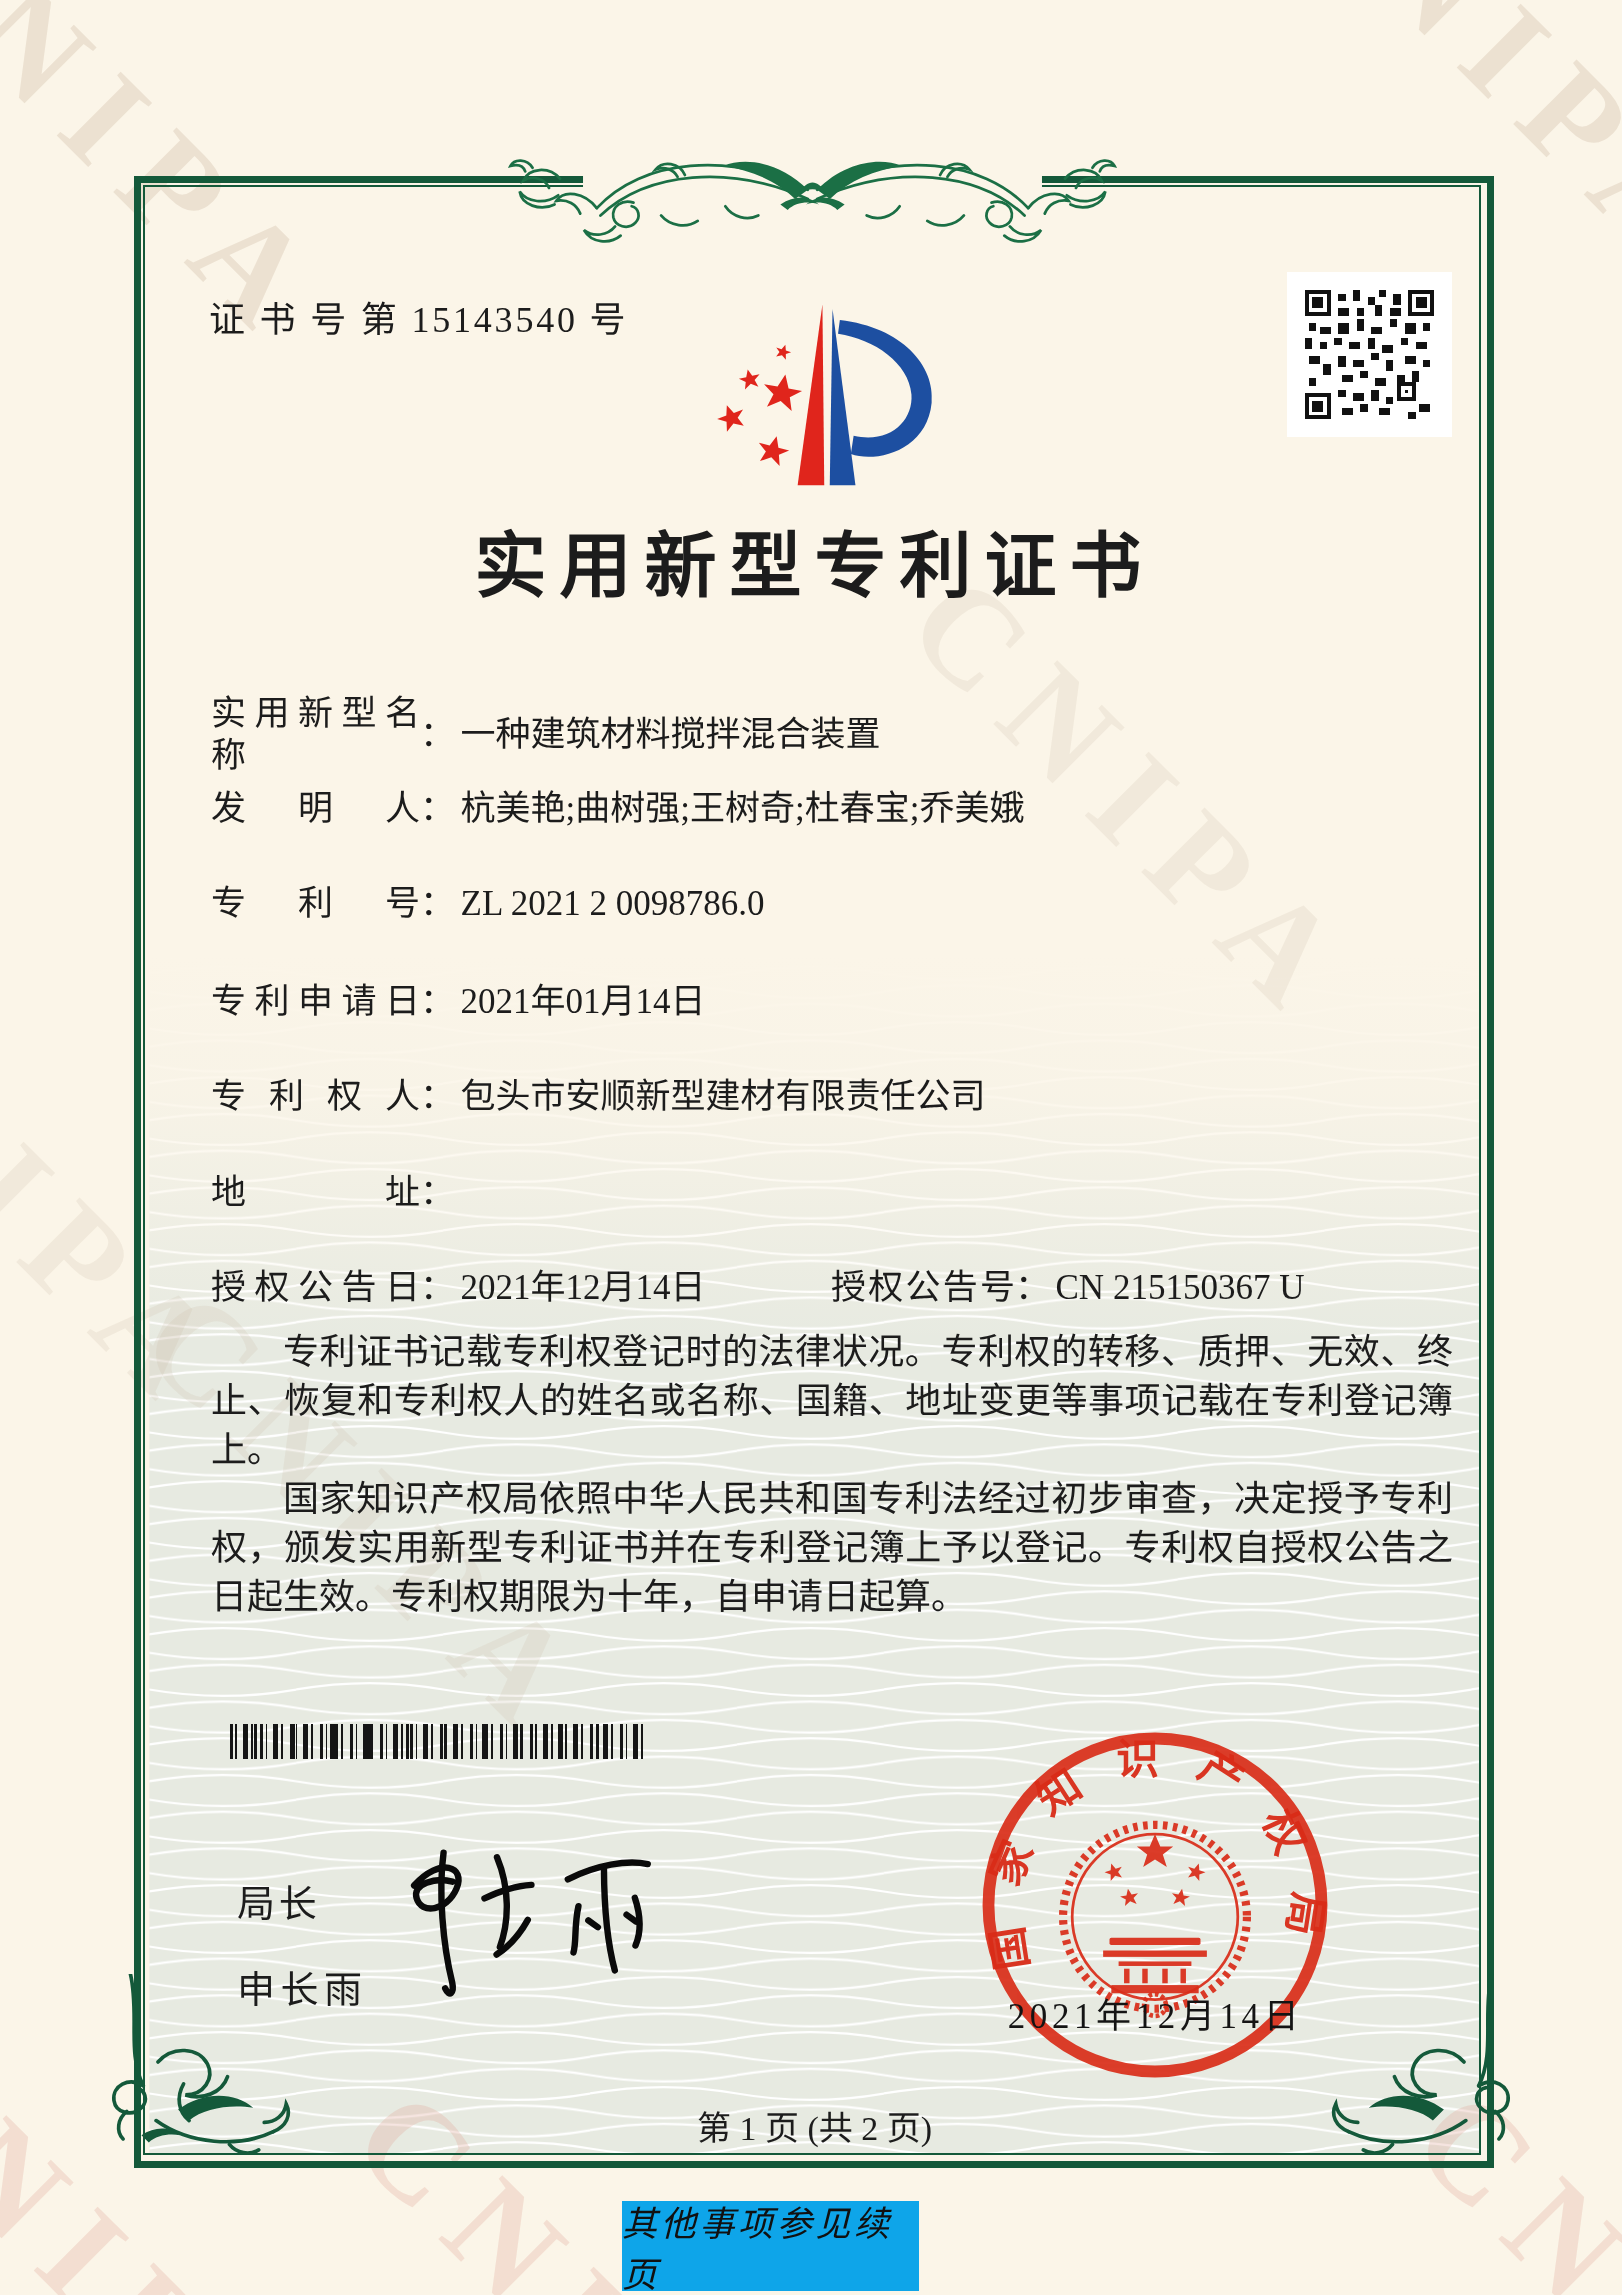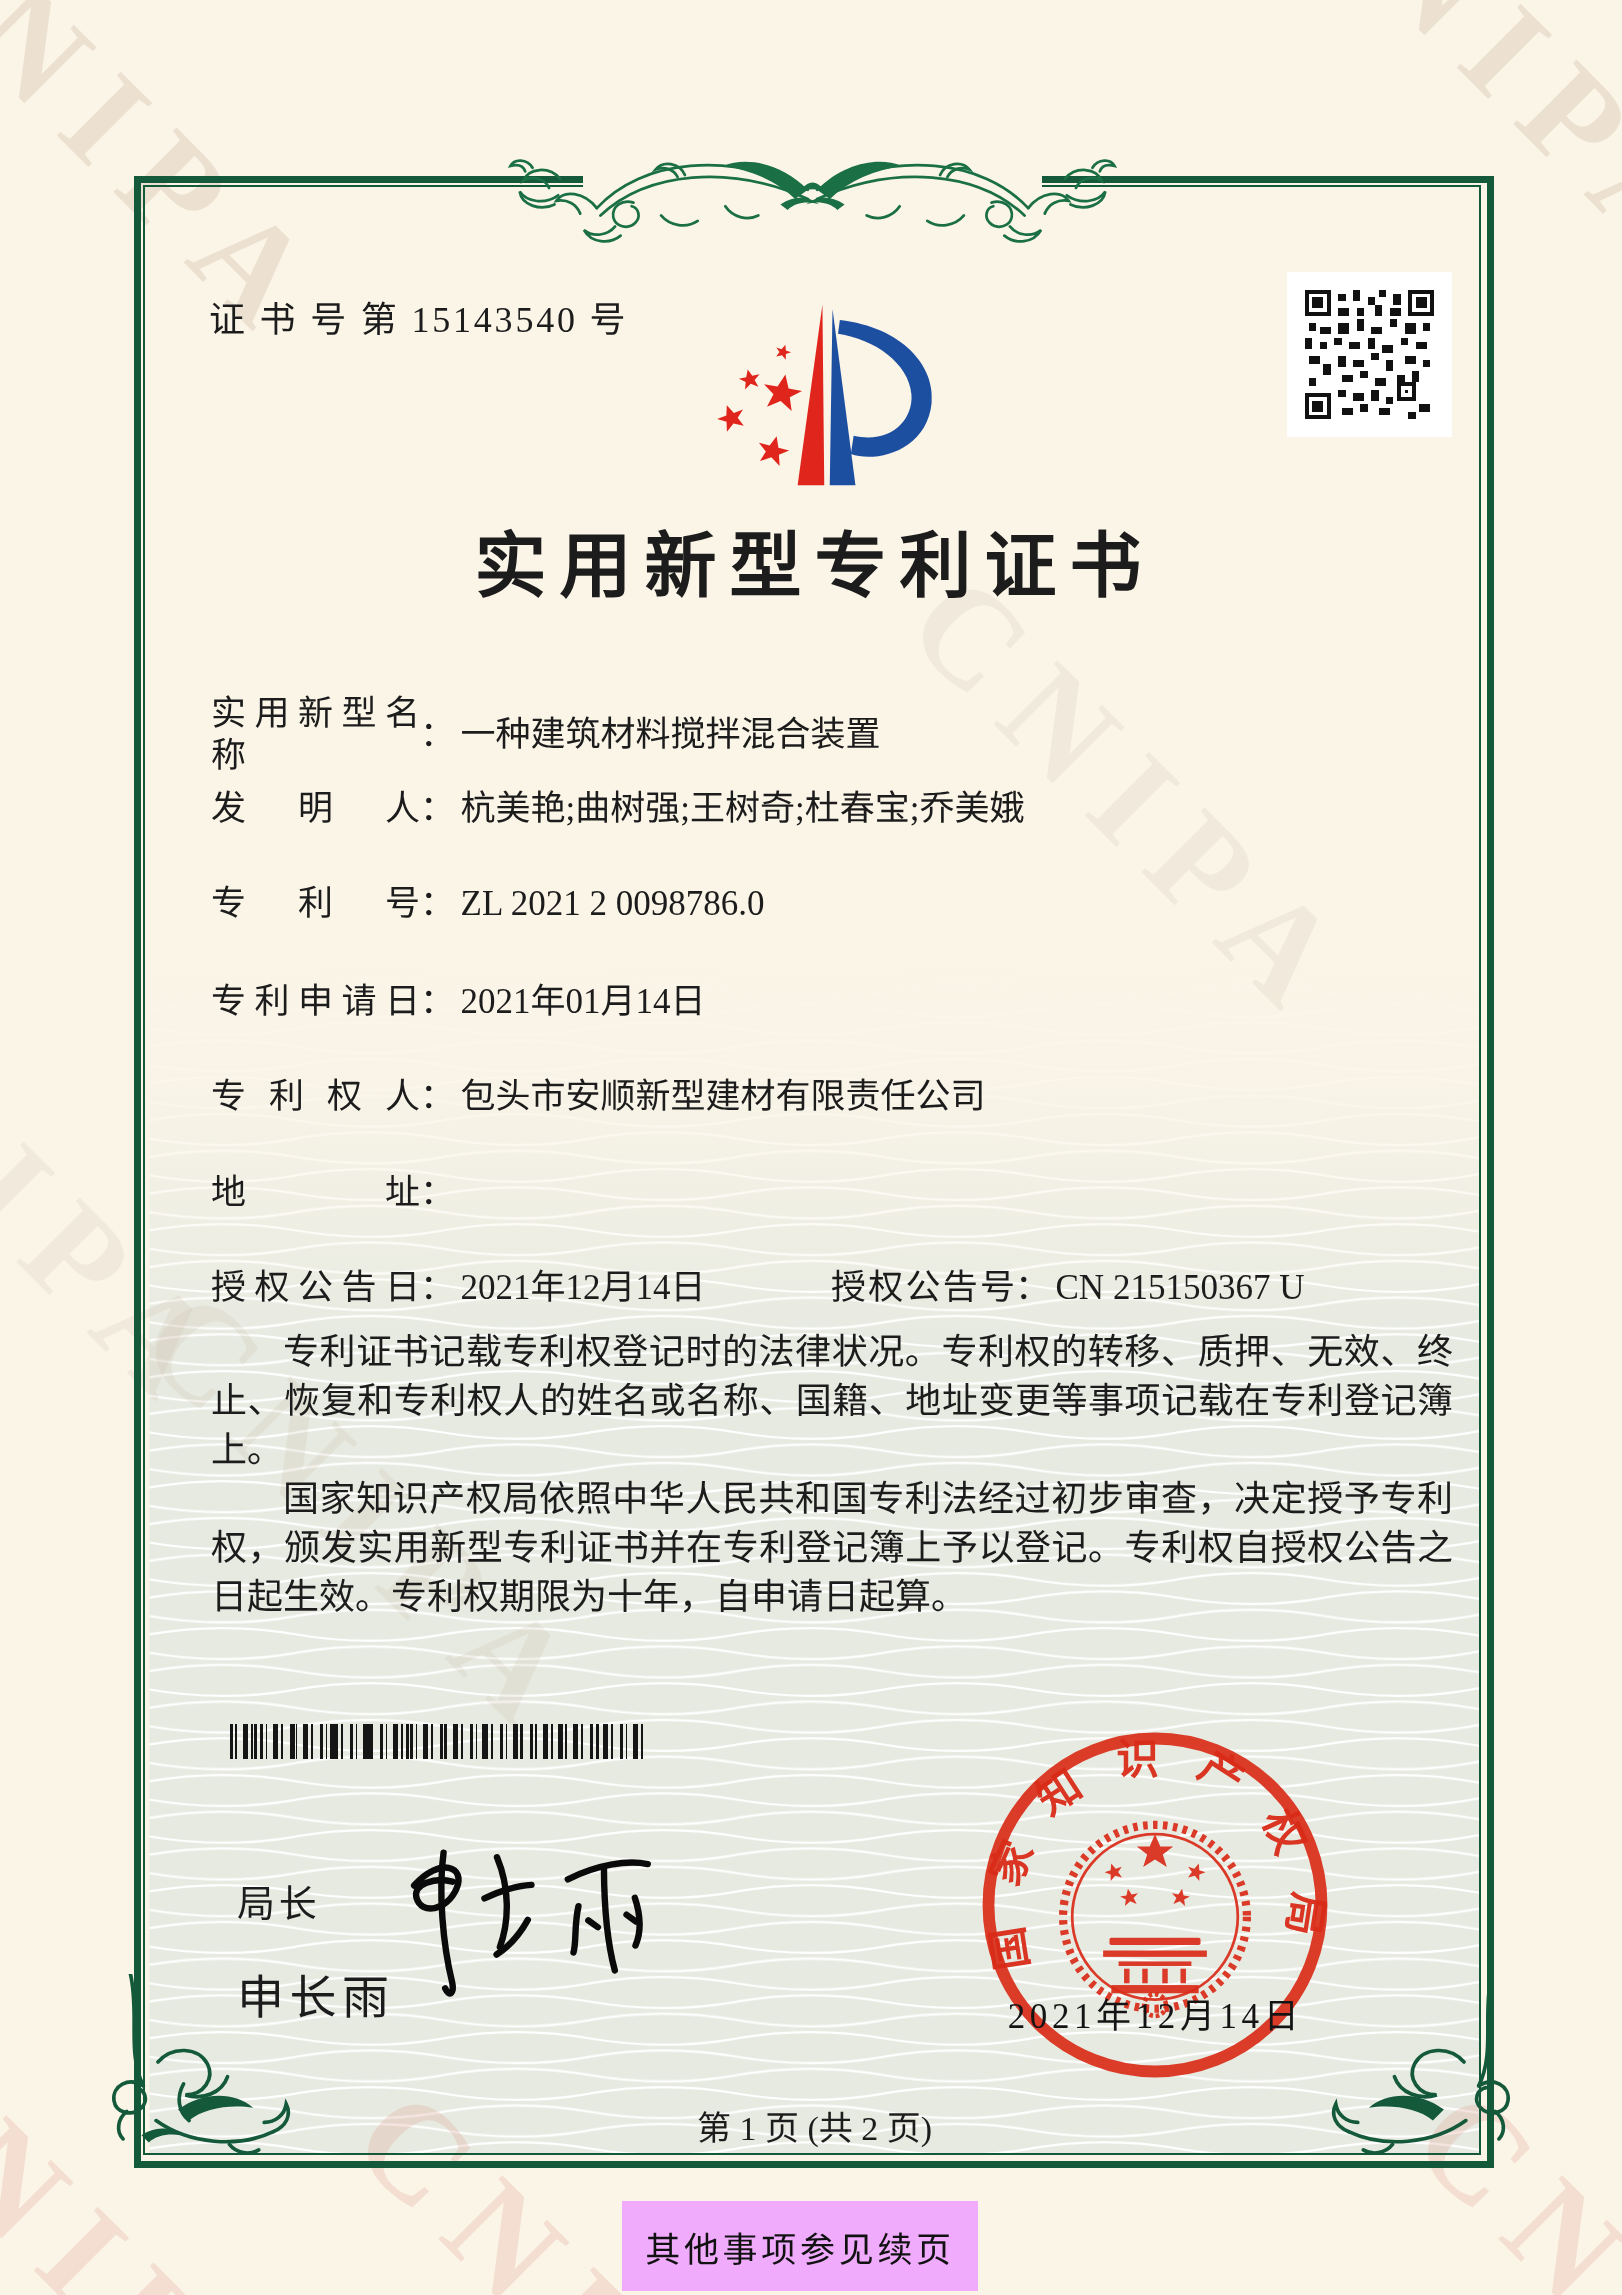--- a/index.html
+++ b/index.html
@@ -34,25 +34,25 @@
   .colon{display:inline-block;}
   .fvalue{display:inline-block;margin-left:5.5px;}
   .fvalue-wrap{display:inline-block;margin-left:5.5px;width:1012px;line-height:44px;}
   .body-text{position:absolute;left:211px;top:1328px;width:1242px;font-size:36px;line-height:49px;text-align:justify;z-index:4;}
   .body-text p{margin:0;text-indent:72px;}
   .barcode{position:absolute;left:230px;top:1724px;width:420px;height:35px;z-index:4;
     background-image:
       repeating-linear-gradient(90deg,#151515 0 2.8px,transparent 2.8px 5.5px,#151515 5.5px 7.3px,transparent 7.3px 13px,#151515 13px 18.4px,transparent 18.4px 21px,#151515 21px 23px,transparent 23px 30px),
       repeating-linear-gradient(90deg,transparent 0 24px,#151515 24px 27px,transparent 27px 38px);}
   .director-label{position:absolute;left:237px;top:1873px;font-size:38px;letter-spacing:3.7px;z-index:4;}
-  .director-name{position:absolute;left:237px;top:1959px;font-size:47px;letter-spacing:5.5px;z-index:4;}
+  .director-name{position:absolute;left:237px;top:1959px;font-size:38px;letter-spacing:5.5px;z-index:4;}
   .page-footer{position:absolute;left:134px;top:2101px;width:1361px;text-align:center;font-size:34px;z-index:4;}
   .seal-date{position:absolute;left:990px;top:1987px;width:331px;text-align:center;font-size:35px;letter-spacing:4.6px;color:#141414;z-index:7;}
-  .cont-band{position:absolute;left:622px;top:2201px;width:356px;height:90px;background:#f0abfc;z-index:3;
-    display:flex;align-items:center;justify-content:center;}
+  .cont-band{position:absolute;left:622px;top:2201px;width:297px;height:90px;background:#0ea5e9;z-index:3;
+    display:flex;align-items:center;justify-content:center;font-style:italic;}
   .cont-note{font-size:35px;letter-spacing:3.7px;color:#111;}
   .qr-box{position:absolute;left:1287px;top:272px;width:165px;height:165px;background:#ffffff;z-index:4;}
   svg{display:block;}
 </style>
 </head>
 <body>
 
 <svg class="abs" style="left:149px;top:955px;z-index:0" width="1332" height="1200" viewBox="0 0 1450 1307">
   <defs>
     <pattern id="wv" width="320" height="40" patternUnits="userSpaceOnUse">

